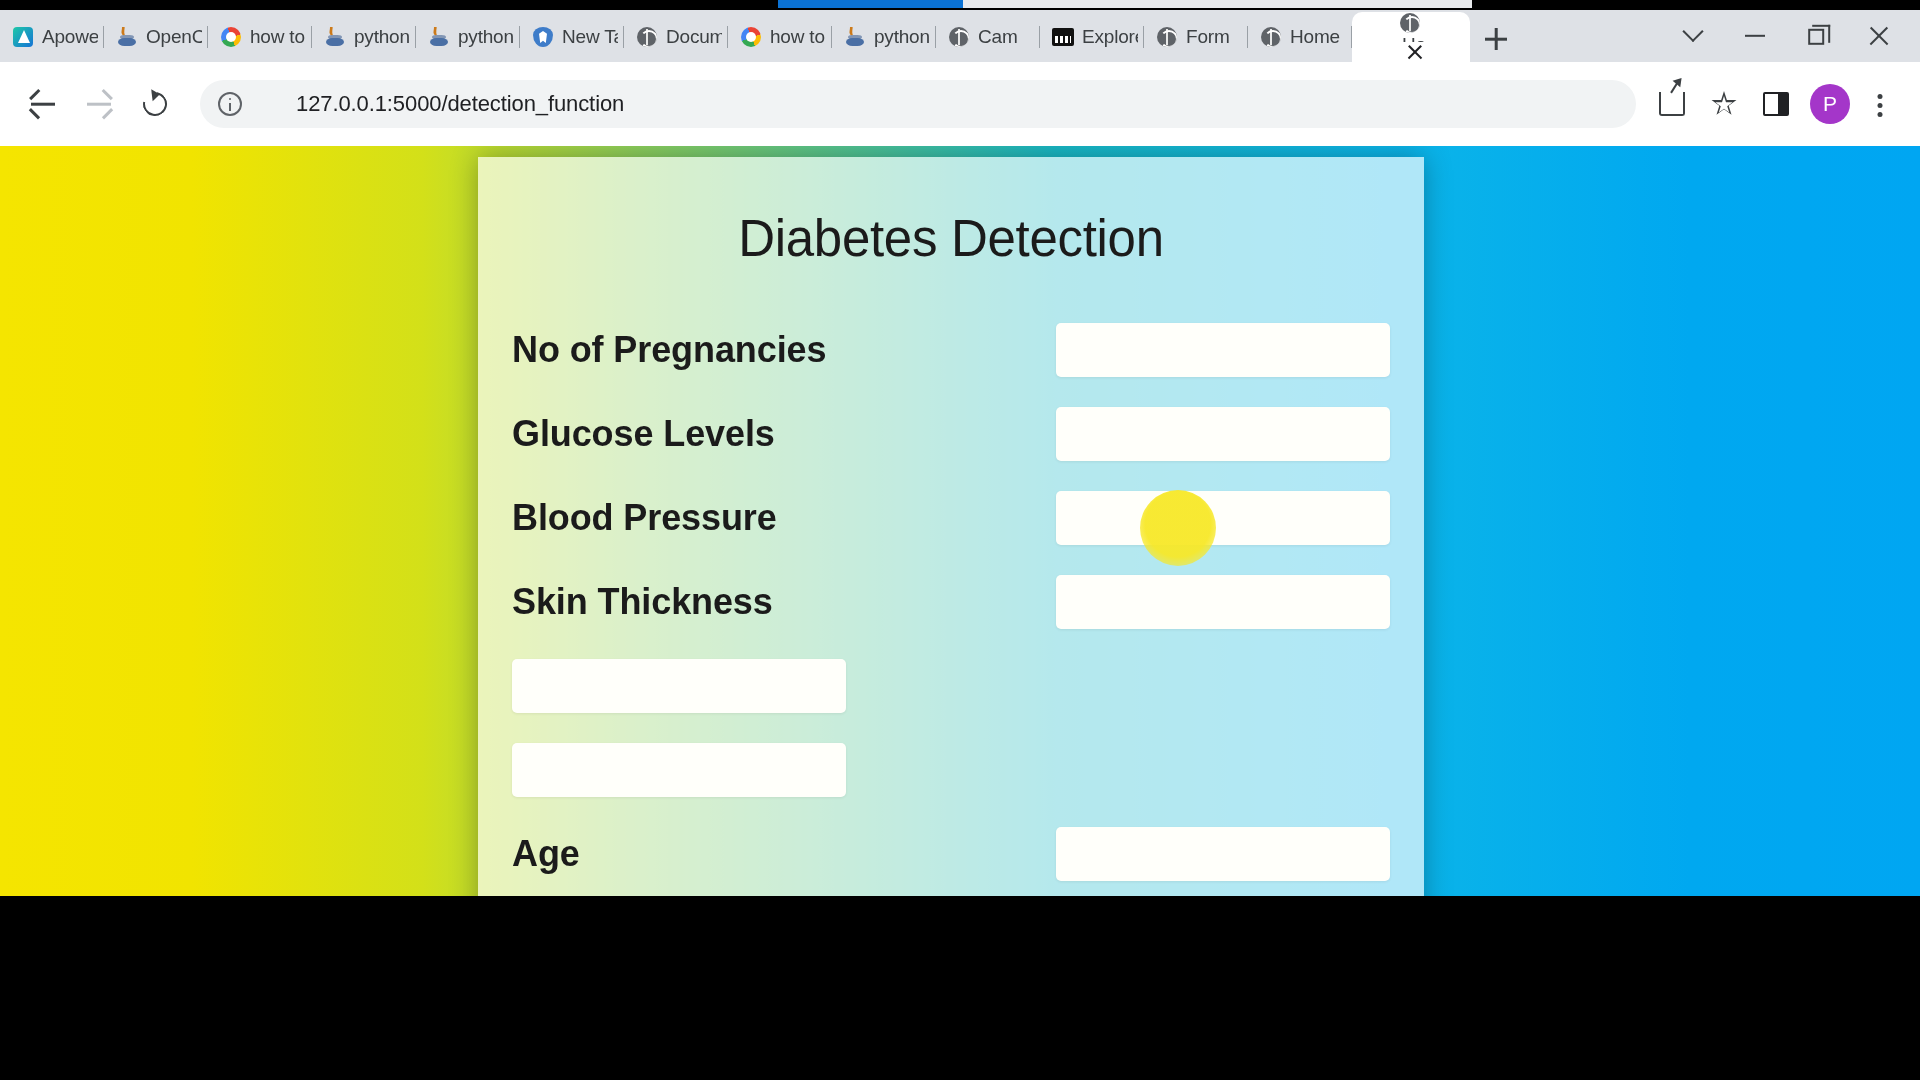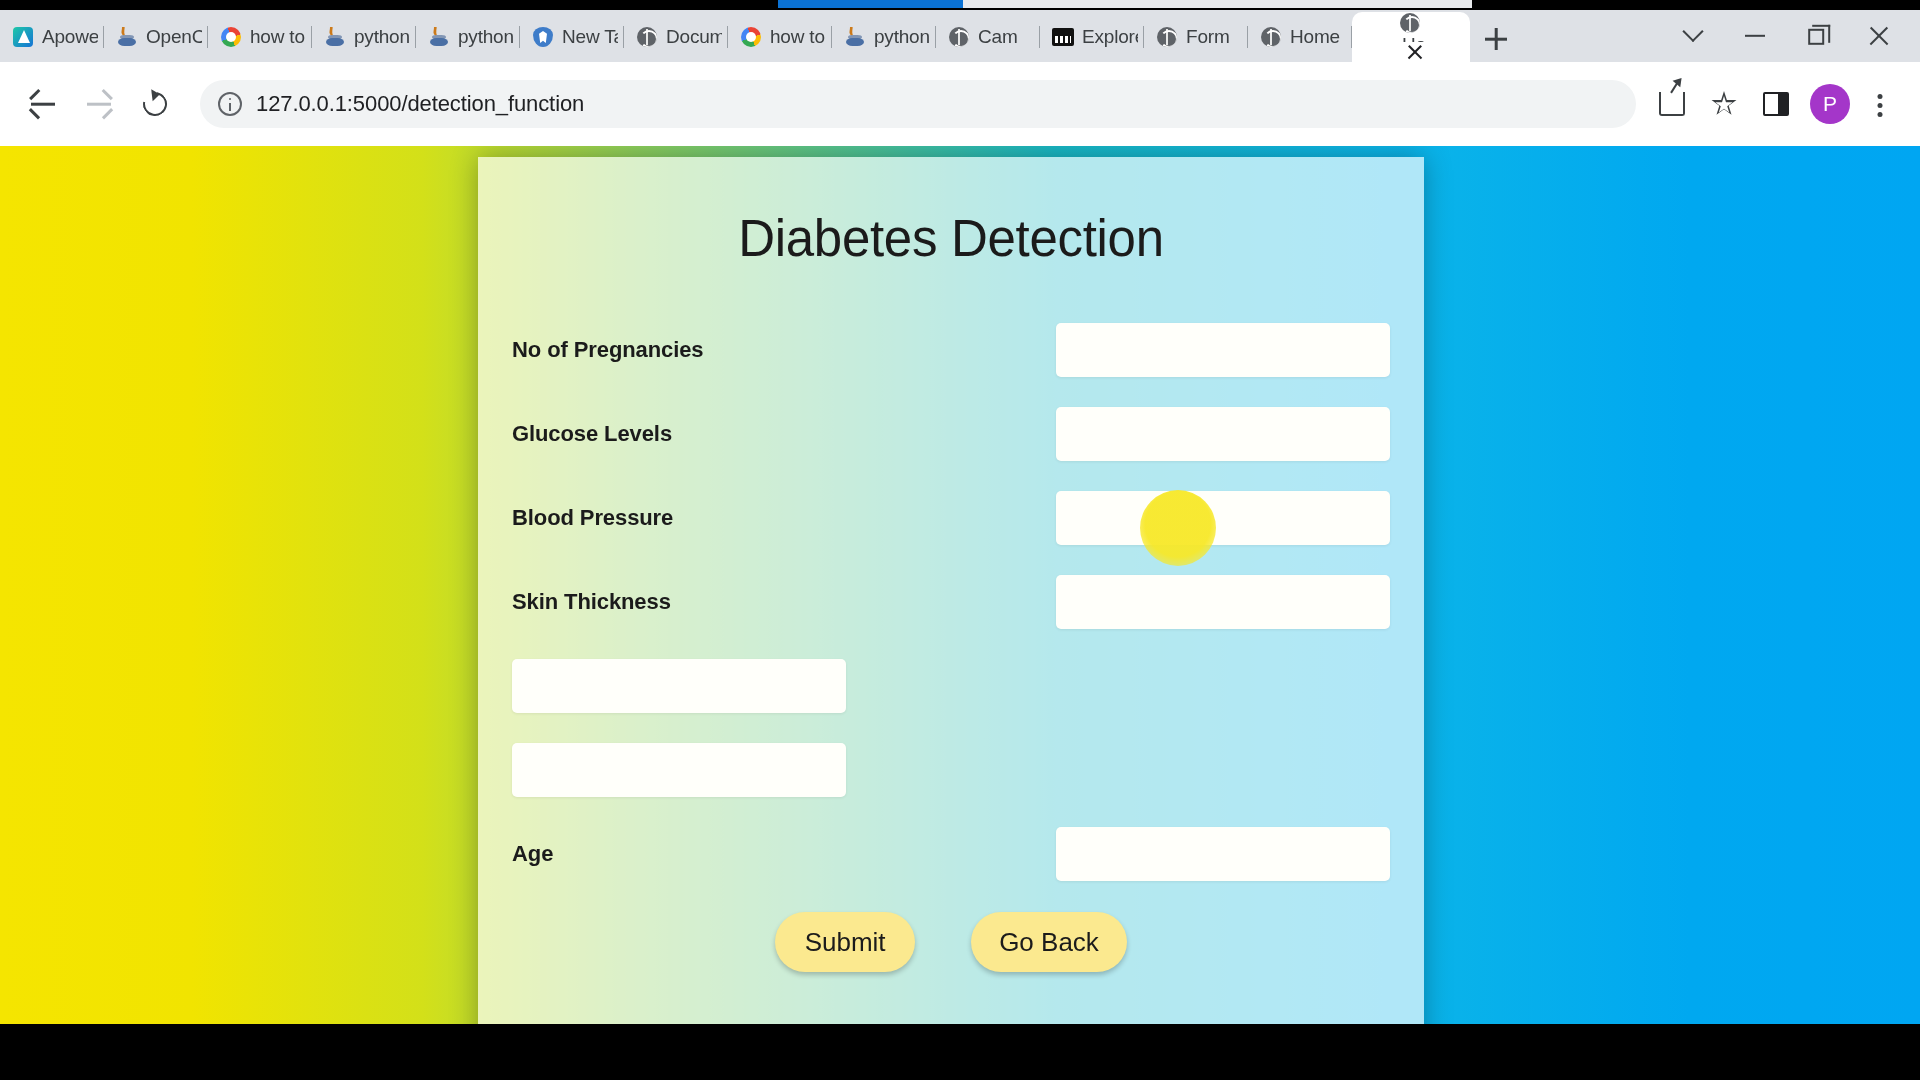--- a/index.html
+++ b/index.html
@@ -9,21 +9,21 @@
     width: 1920px;
     height: 1080px;
     overflow: hidden;
     background: #000;
     font-family: "Liberation Sans", sans-serif;
   }
 
   #screen {
     position: relative;
     width: 1920px;
-    height: 1080px;
+    height: 896px;
     background: #3b82f6;
     overflow: hidden;
   }
 
   
   .top-strip {
     position: absolute;
     left: 0; top: 0;
     width: 1920px;
     height: 10px;
@@ -371,20 +371,21 @@
   .omnibox {
     flex: 1 1 auto;
     height: 48px;
     background: #f1f3f4;
     border-radius: 24px;
     display: flex;
     align-items: center;
     padding: 0 18px;
     margin: 0 10px 0 14px;
     min-width: 0;
+    gap: 40px;
   }
   .info-icon {
     width: 24px; height: 24px;
     border: 2px solid #5f6368;
     border-radius: 50%;
     flex: 0 0 24px;
     position: relative;
     margin-right: 14px;
   }
   .info-icon::before {
@@ -540,21 +541,21 @@
     padding: 0 34px 0 34px;
   }
   .form-row {
     display: flex;
     align-items: center;
     height: 84px;
   }
   .form-label {
     width: 544px;
     flex: 0 0 544px;
-    font-size: 22px;
+    font-size: 36px;
     font-weight: bold;
     color: #1b1b1b;
     letter-spacing: -0.1px;
   }
   .form-input {
     width: 334px;
     height: 54px;
     flex: 0 0 334px;
     background: #fffffa;
     border: none;

